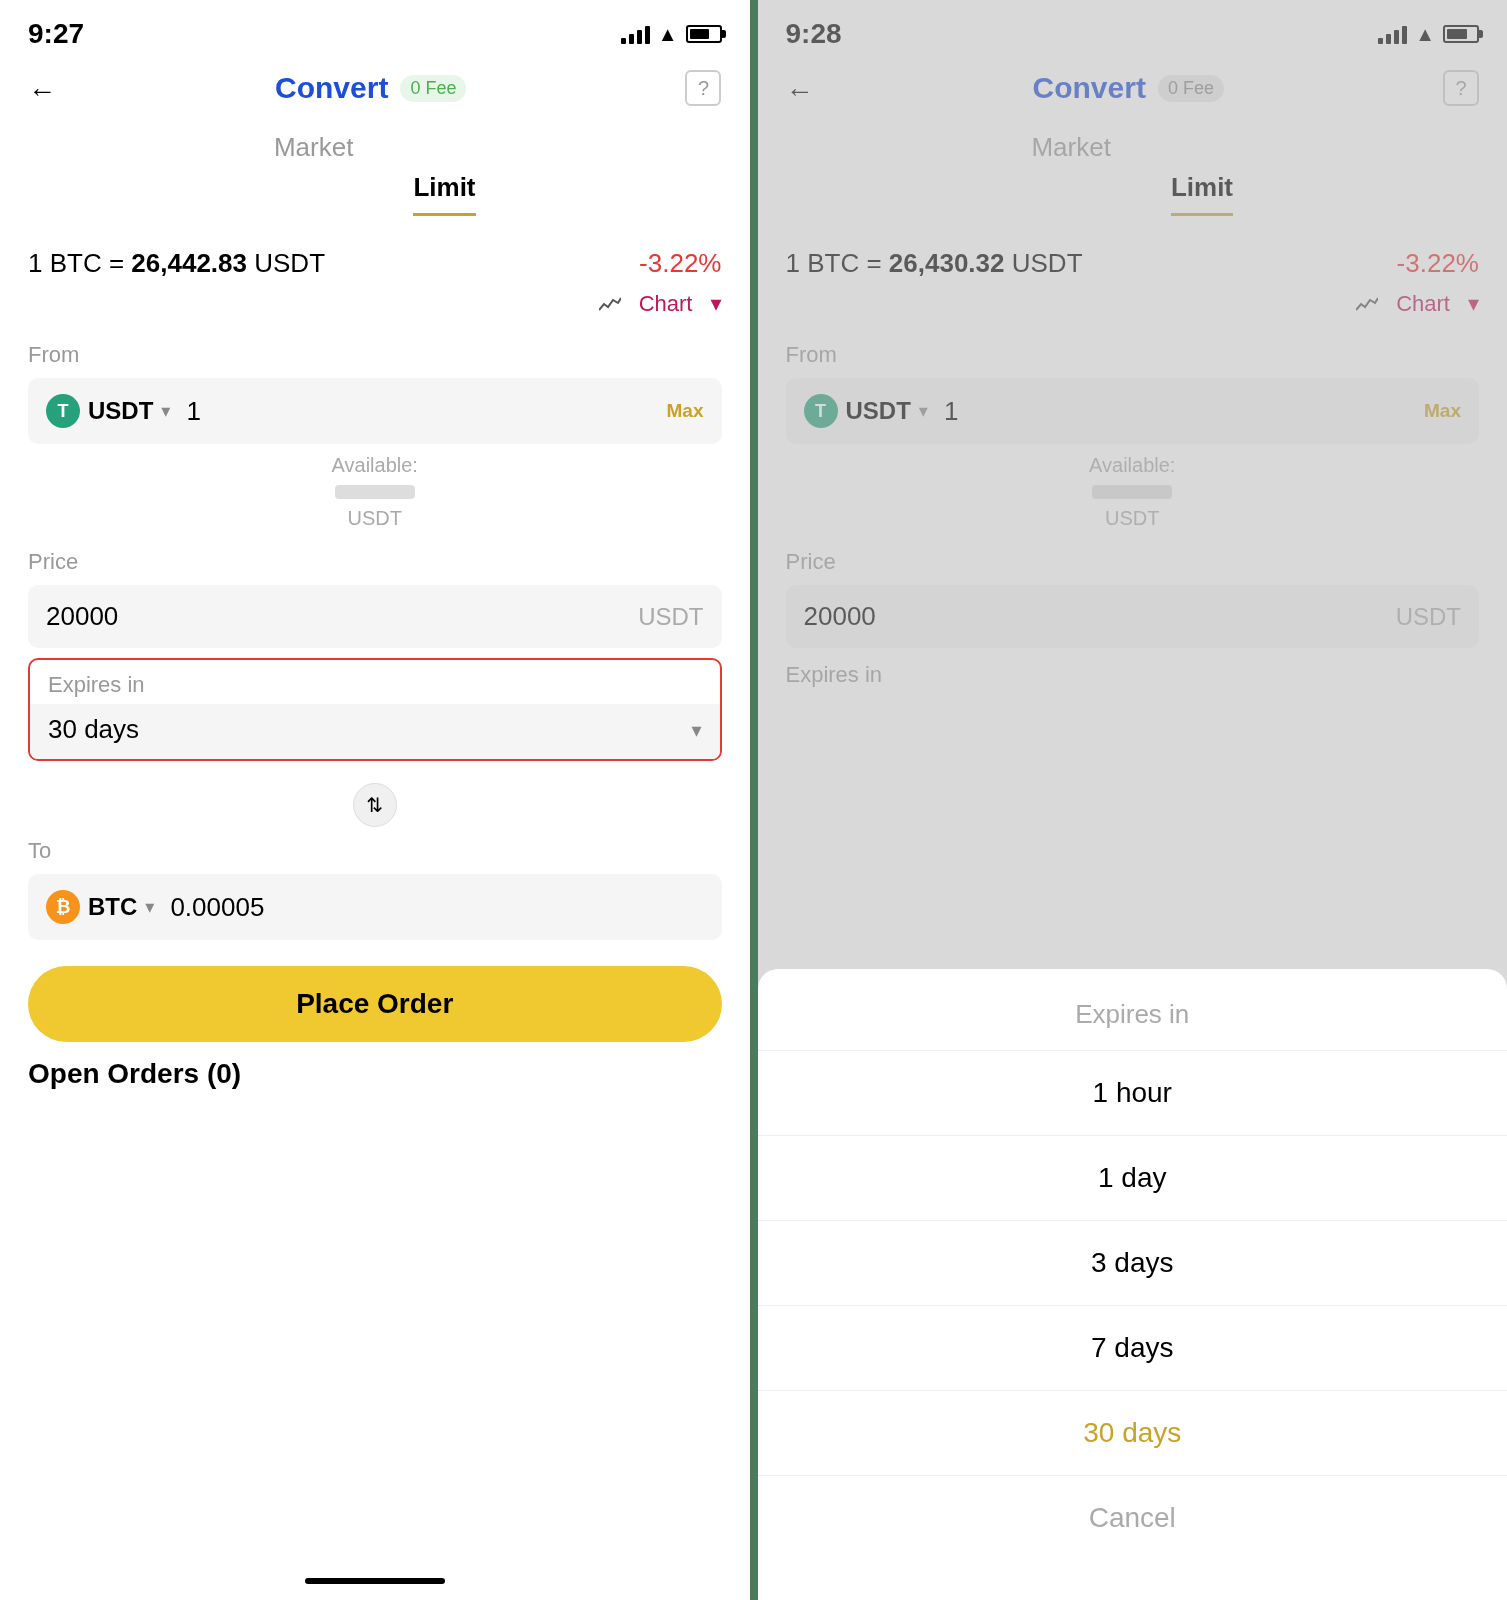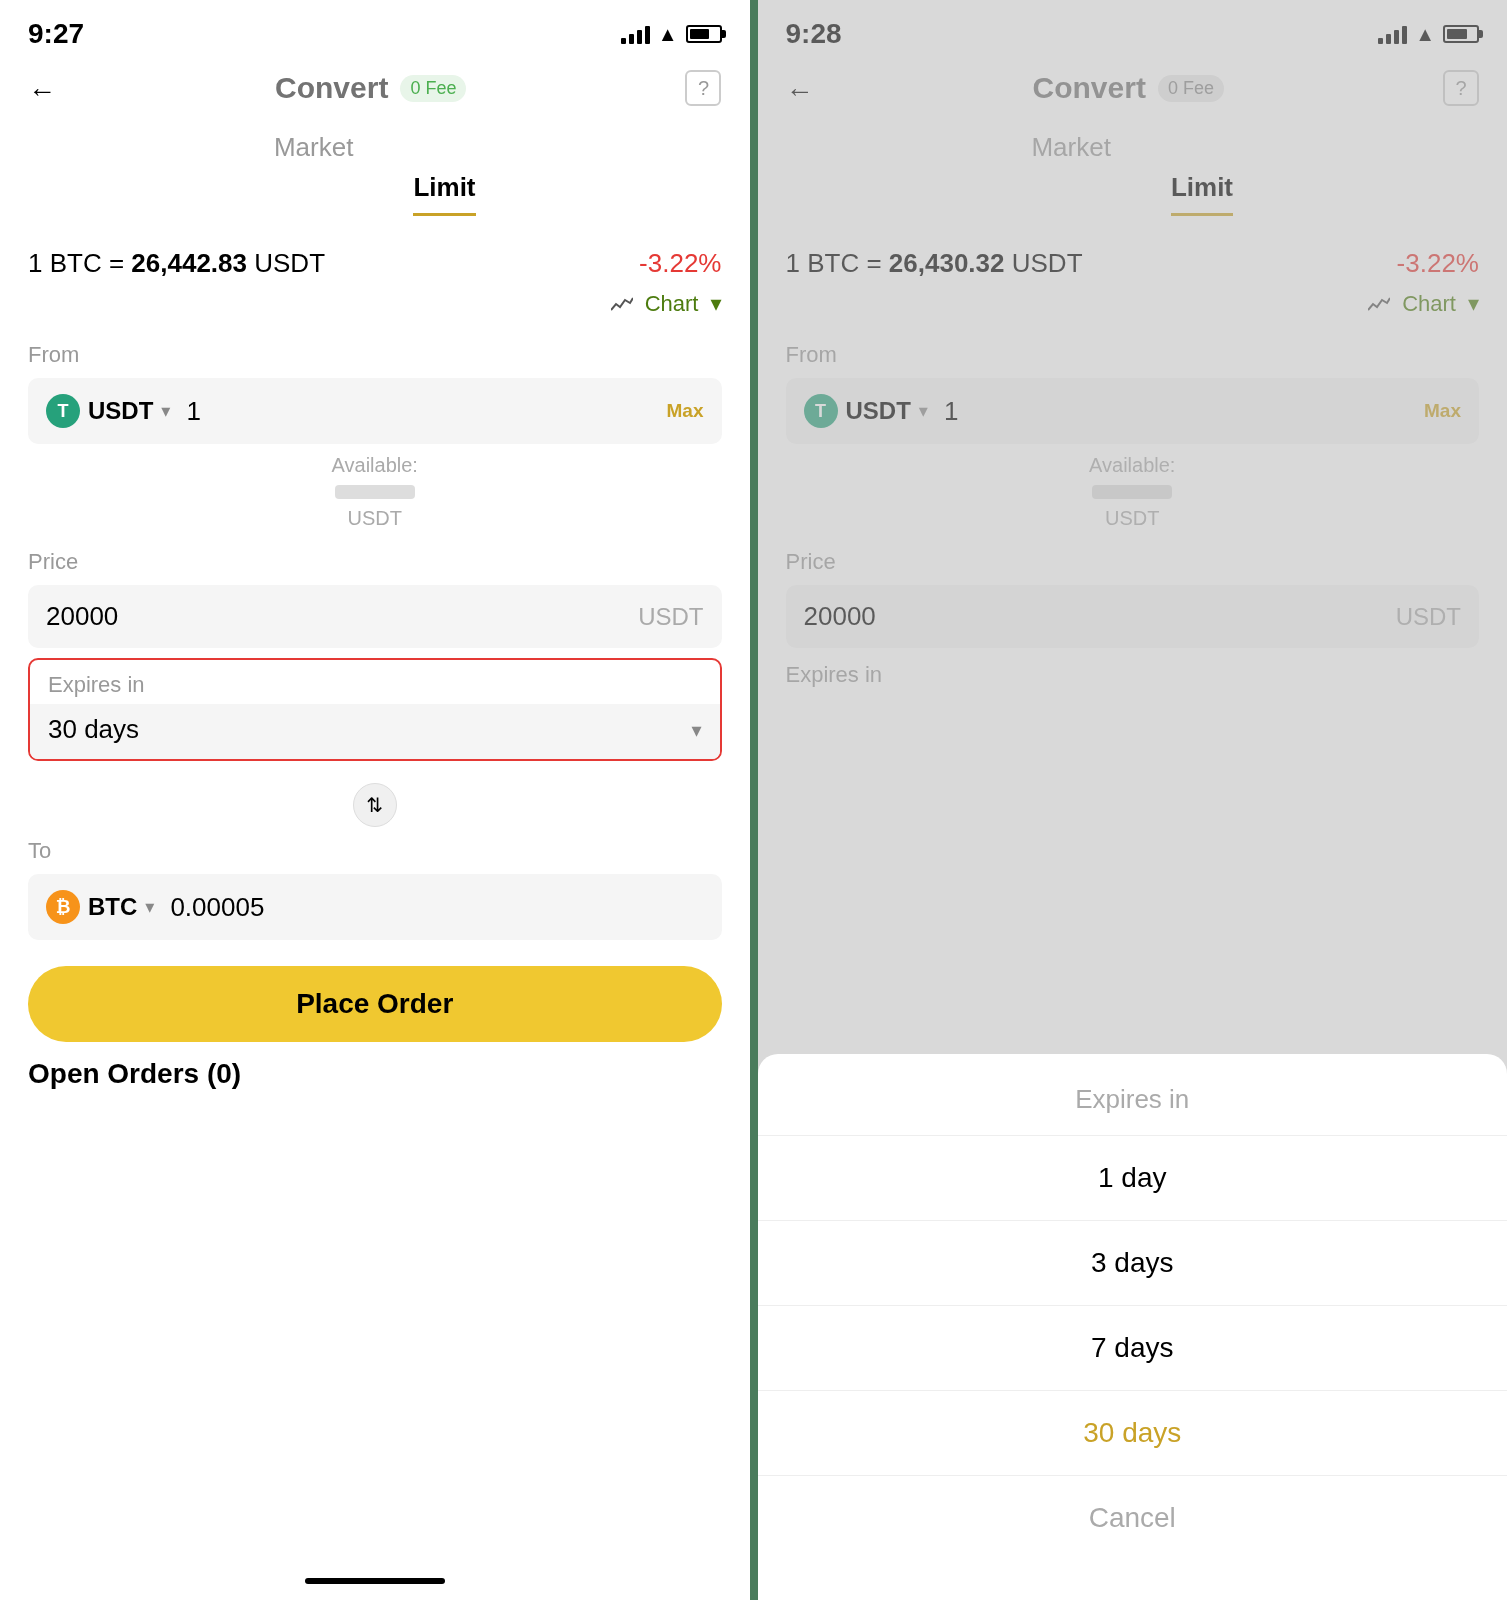--- a/index.html
+++ b/index.html
@@ -117,21 +117,21 @@
 
     .header-center {
       display: flex;
       align-items: center;
       gap: 12px;
     }
 
     .header-title {
       font-size: 30px;
       font-weight: 700;
-      color: #737373;
+      color: #1d4ed8;
     }
 
     .fee-badge {
       background: #e8f5e9;
       color: #4caf50;
       font-size: 18px;
       padding: 3px 10px;
       border-radius: 20px;
       font-weight: 500;
     }
@@ -204,23 +204,23 @@
     .chart-row {
       display: flex;
       justify-content: flex-end;
       align-items: center;
       margin-bottom: 20px;
     }
 
     .chart-btn {
       display: flex;
       align-items: center;
-      gap: 12px;
+      gap: 18px;
       font-size: 22px;
-      color: #4d7c0f;
+      color: #be185d;
       cursor: pointer;
     }
 
     
     .section-label {
       font-size: 22px;
       color: #999;
       margin-bottom: 10px;
       margin-top: 5px;
     }
@@ -643,20 +643,23 @@
     <span class="unit-label">USDT</span>
   </div>
 
   <div class="expires-label-normal">Expires in</div>
 
   <div class="overlay-bg"></div>
 
   <div class="bottom-sheet">
     <div class="sheet-title">Expires in</div>
     <div class="sheet-option">
+      <span>1 hour</span>
+    </div>
+    <div class="sheet-option">
       <span>1 day</span>
     </div>
     <div class="sheet-option">
       <span>3 days</span>
     </div>
     <div class="sheet-option">
       <span>7 days</span>
     </div>
     <div class="sheet-option selected">
       <span>30 days</span>

